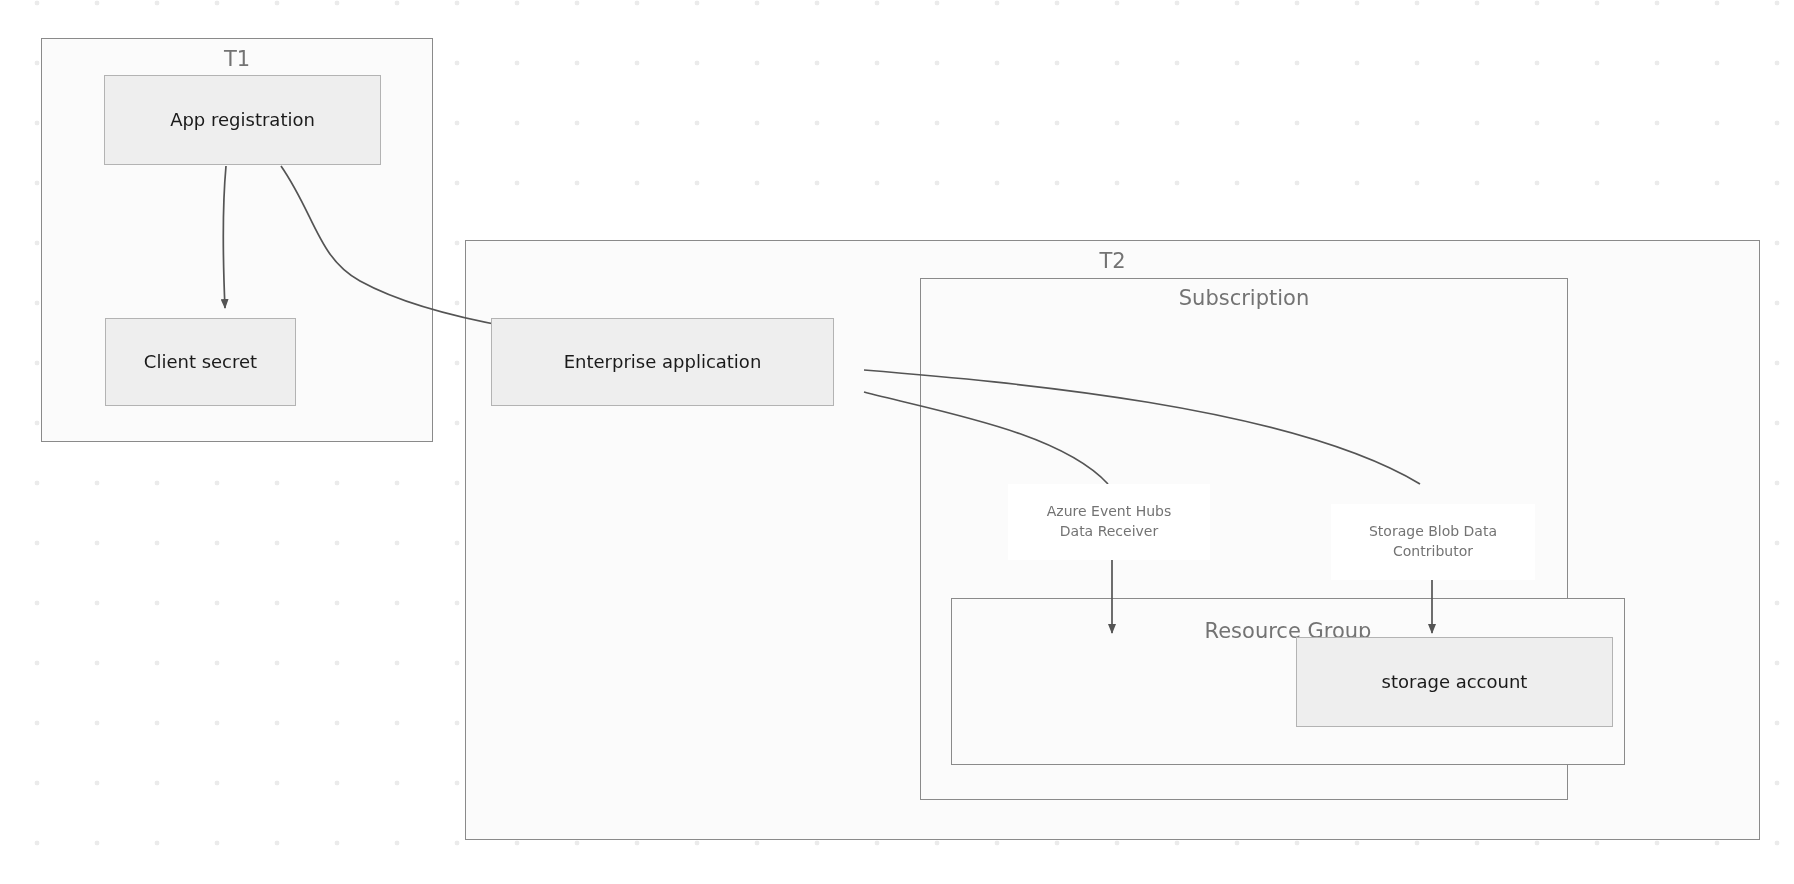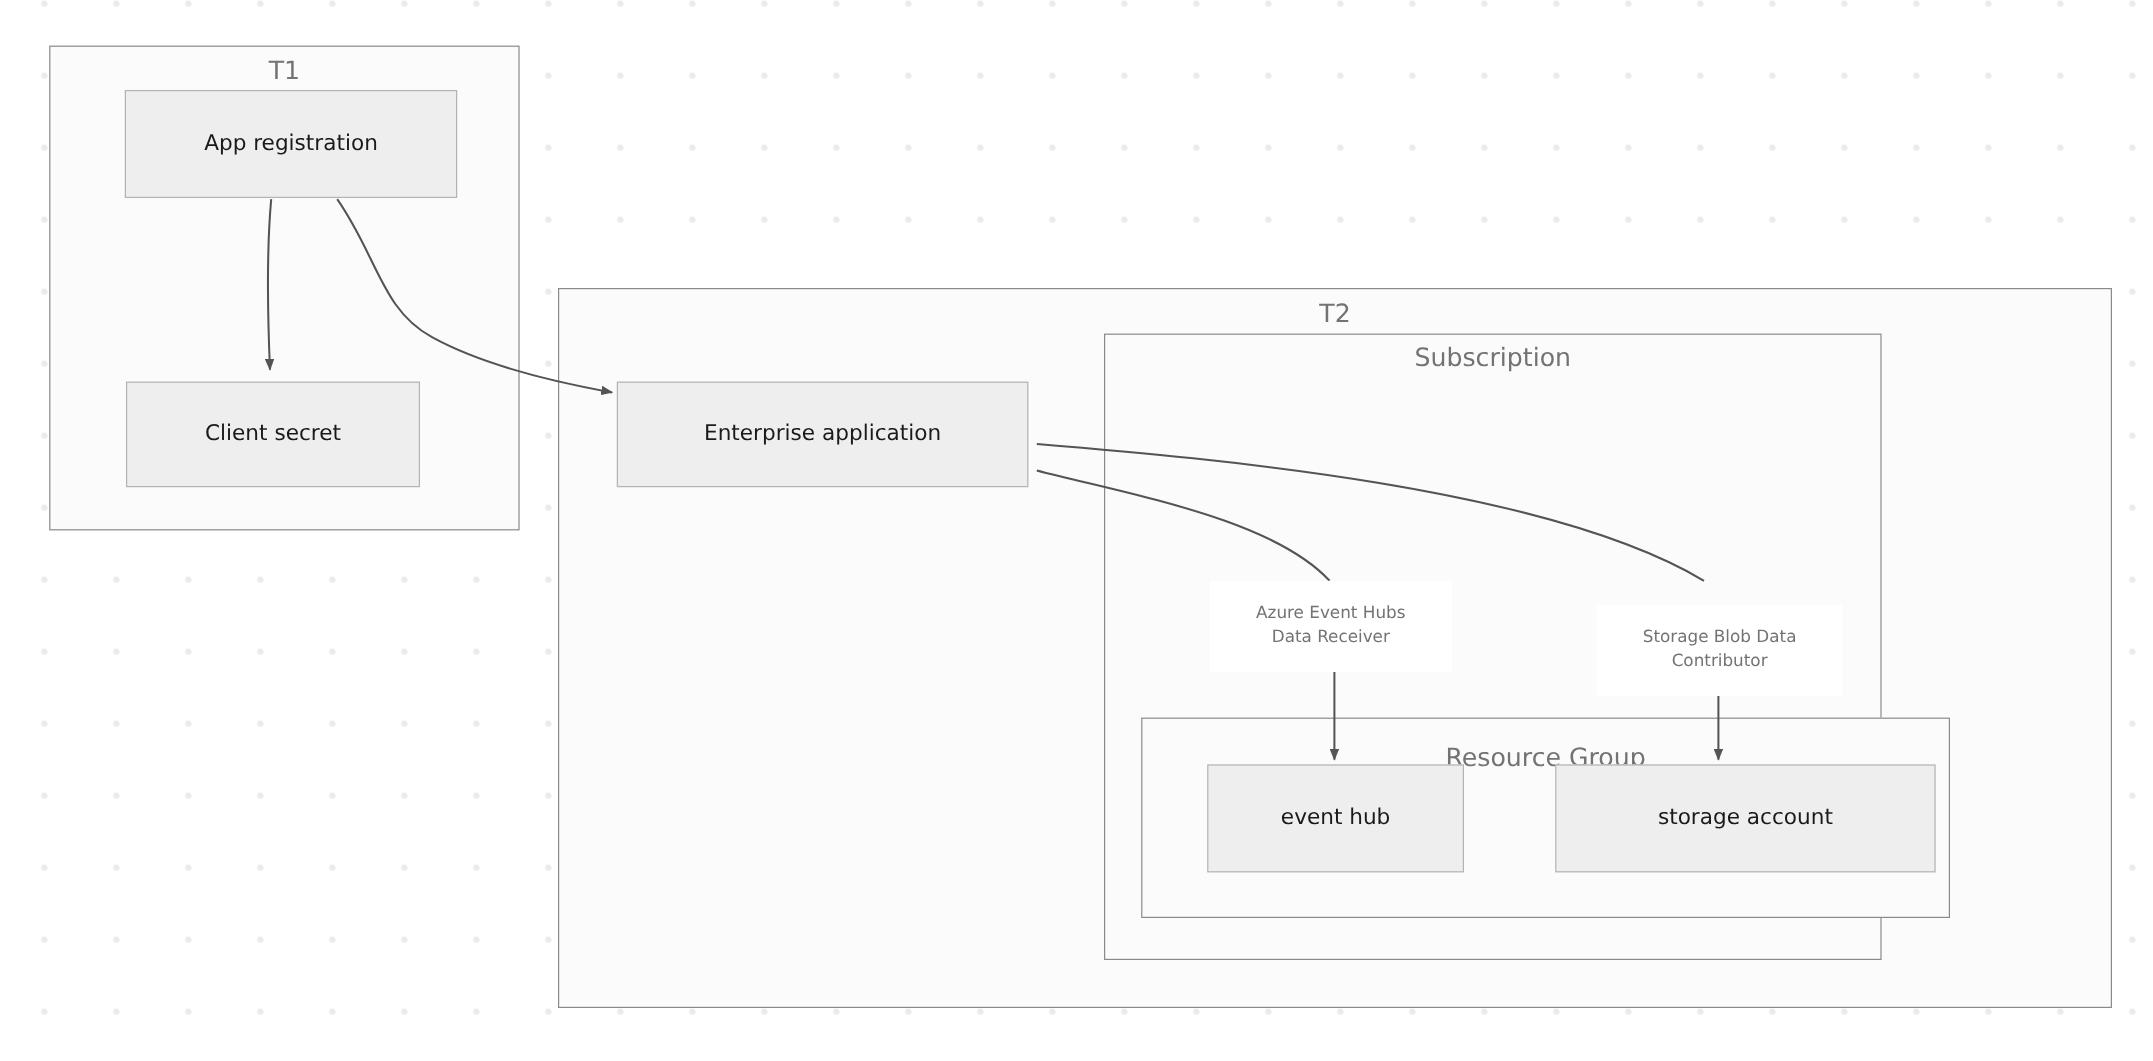--- a/index.html
+++ b/index.html
@@ -124,21 +124,20 @@
   </svg>
 
   <div class="edge-label z-labels" style="left:1008px; top:484px; width:202px; height:76px;">Azure Event Hubs
 Data Receiver</div>
 
   <div class="edge-label z-labels" style="left:1331px; top:504px; width:204px; height:76px;">Storage Blob Data
 Contributor</div>
 
   <div class="node z-nodes" style="left:104px; top:75px; width:277px; height:90px;">App registration</div>
 
-  <div class="node z-nodes" style="left:105px; top:318px; width:245px; height:88px;">Client secret</div>
+  <div class="node z-nodes" style="left:105px; top:318px; width:191px; height:88px;">Client secret</div>
 
-  <div class="node z-nodes" style="left:514px; top:318px; width:343px; height:88px;">Enterprise application</div>
+  <div class="node z-nodes" style="left:491px; top:318px; width:343px; height:88px;">Enterprise application</div>
 
-  <div class="node z-nodes" style="left:1006px; top:637px; width:214px; height:90px;">event hub</div>
 
   <div class="node z-nodes" style="left:1296px; top:637px; width:317px; height:90px;">storage account</div>
 
 </div>
 
 </body></html>

